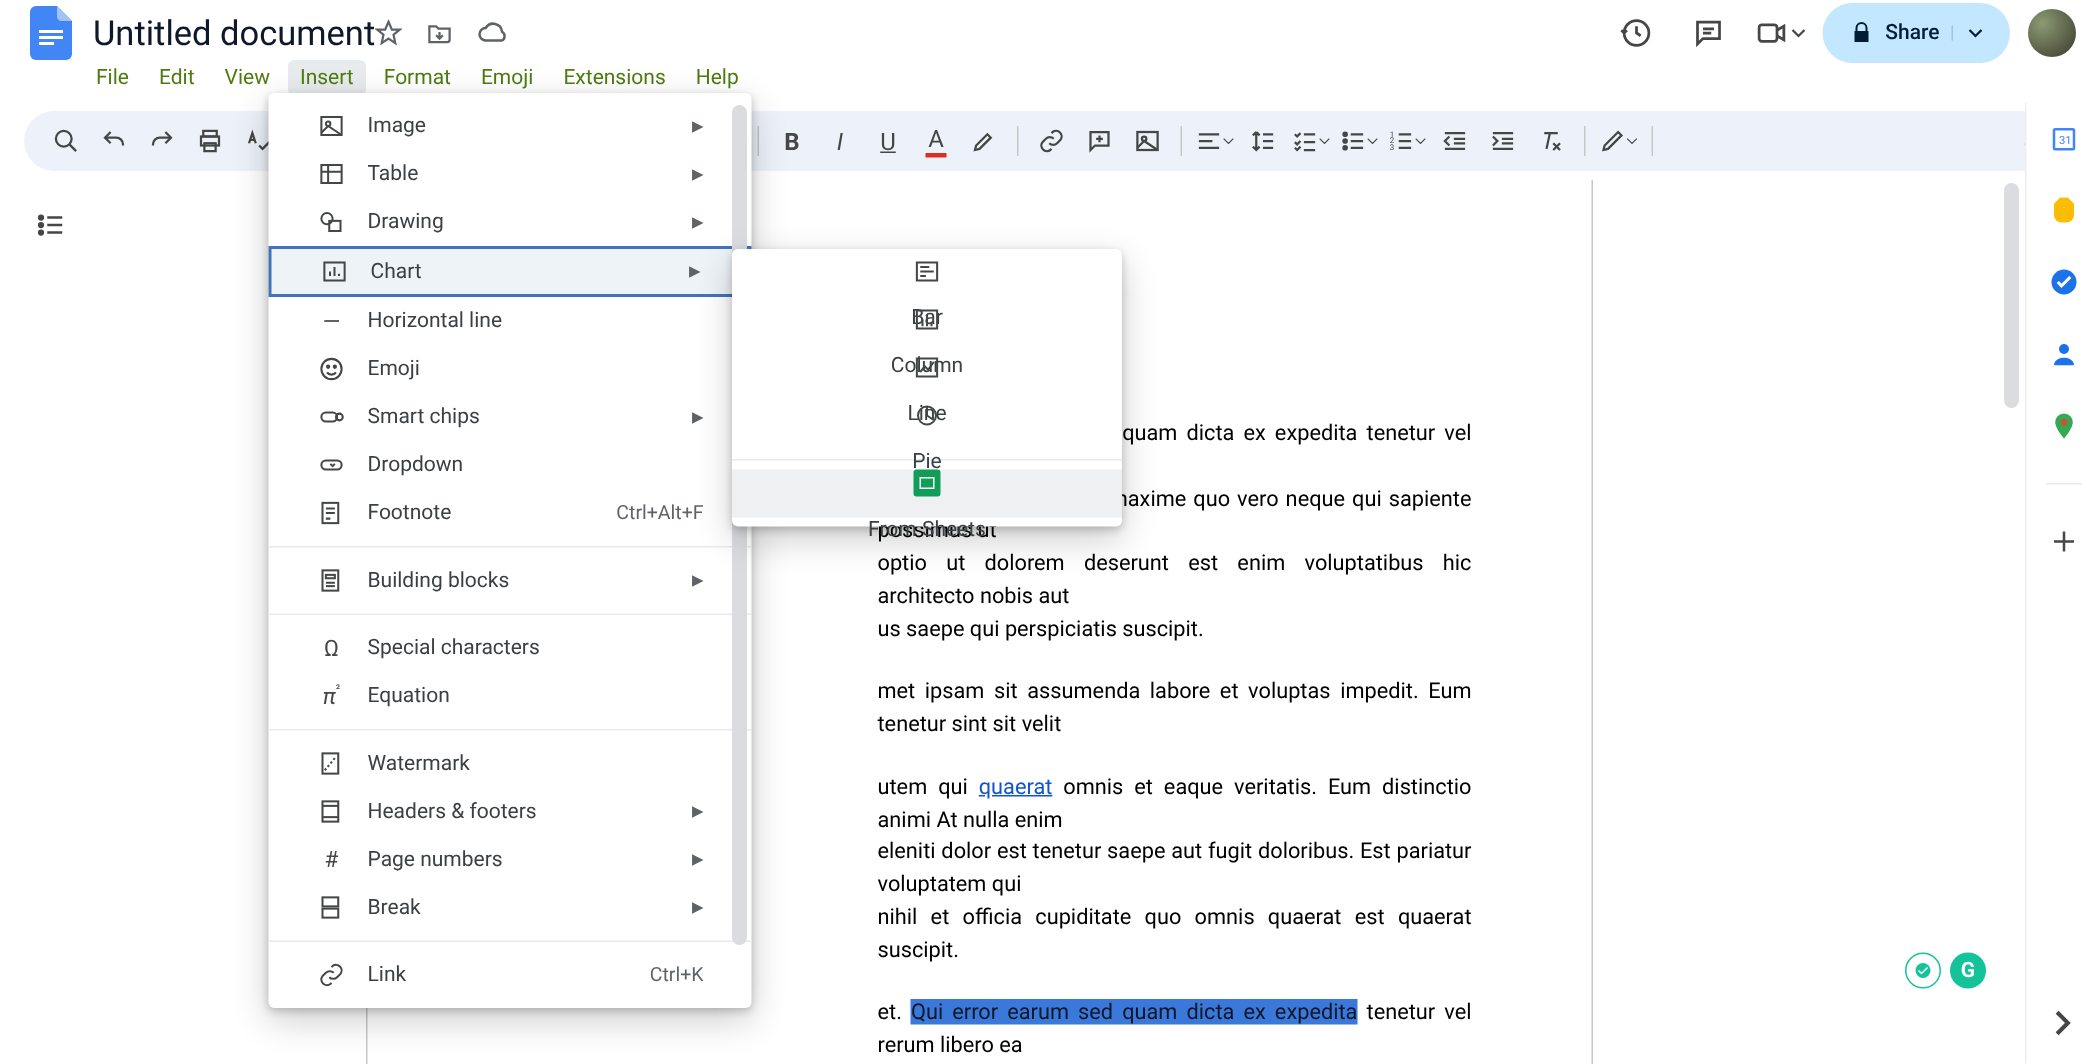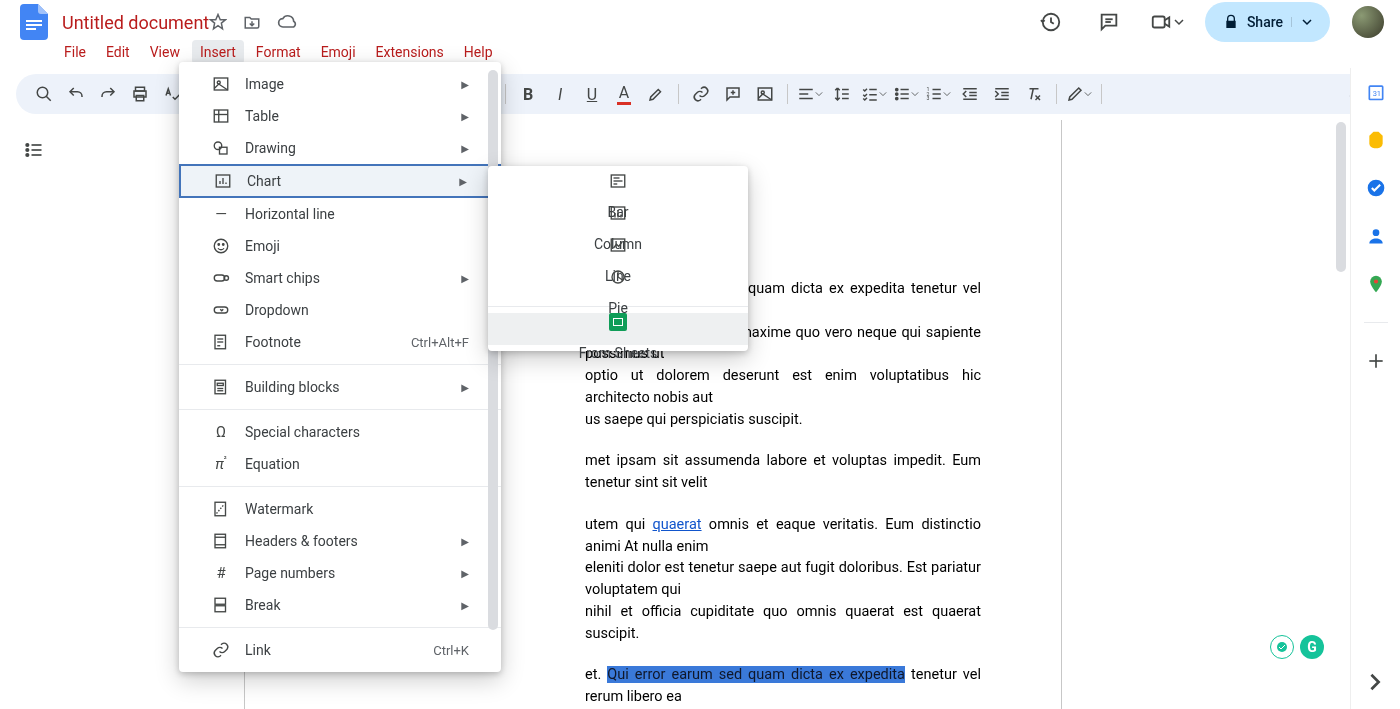--- a/index.html
+++ b/index.html
@@ -1,29 +1,29 @@
 <!DOCTYPE html>
 <html><head>
 <meta charset="utf-8">
 <style>
 * { box-sizing: border-box; margin: 0; padding: 0; font-family: 'Google Sans', Roboto, Arial, sans-serif; }
 html, body { width: 1400px; height: 709px; background: #fff; overflow: hidden; color: #3c4043; }
 
 .title-bar { display: flex; align-items: center; padding: 8px 16px 0 16px; height: 36px; }
 .logo { width: 36px; height: 36px; display: flex; align-items: center; justify-content: center; margin-right: 10px;}
-.doc-title { font-size: 18px; color: #b91c1c; }
+.doc-title { font-size: 23px; color: #0f172a; }
 .title-ic { width: 20px; height: 20px; color: #5f6368; margin-right: 14px; display:flex; align-items:center;}
-.header-right { margin-left: auto; display: flex; align-items: center; gap: 18px; }
+.header-right { margin-left: auto; display: flex; align-items: center; gap: 8px; }
 .hdr-btn { width: 40px; height: 40px; display:flex; align-items:center; justify-content:center; color:#444746; border-radius:50%;}
 .meet-btn { display:flex; align-items:center; gap:2px; }
 .share-btn { background: #c2e7ff; border-radius: 40px; height: 40px; padding: 0 8px 0 18px; display: flex; align-items: center; gap: 8px; color:#001d35; font-weight:500; font-size:14px;}
 .share-caret{ padding:0 10px; border-left:1px solid rgba(0,0,0,0.15);}
 .avatar { width: 32px; height: 32px; border-radius: 50%; background: radial-gradient(circle at 30% 30%, #8b9a74, #3a3a2a); margin-left:4px;}
 
-.menu-bar { display: flex; padding: 4px 56px; gap: 4px; height: 32px; align-items:flex-end; font-size:14px; color:#b91c1c;}
+.menu-bar { display: flex; padding: 4px 56px; gap: 4px; height: 32px; align-items:flex-end; font-size:14px; color:#4d7c0f;}
 .menu-item { padding: 4px 8px; border-radius:4px; }
 .menu-item.open { background:#e8ebee; }
 
 .toolbar { margin: 6px 16px; background: #edf2fa; border-radius: 24px; height: 40px; display: flex; align-items: center; padding: 0 14px; gap: 4px; position:relative;}
 .tb-btn { width: 28px; height: 28px; display:flex; align-items:center; justify-content:center; color:#444746; border-radius:4px;}
 .tb-sep { width:1px; height:20px; background:#c7c7c7; margin:0 4px;}
 .font-size { border:1px solid #747775; border-radius:4px; width:34px; height:24px; display:flex; align-items:center; justify-content:center; font-size:14px;}
 .collapse { margin-left:auto; }
 
 .workspace { position: absolute; top: 120px; left: 0; right: 50px; bottom: 0; background:#fff;}

